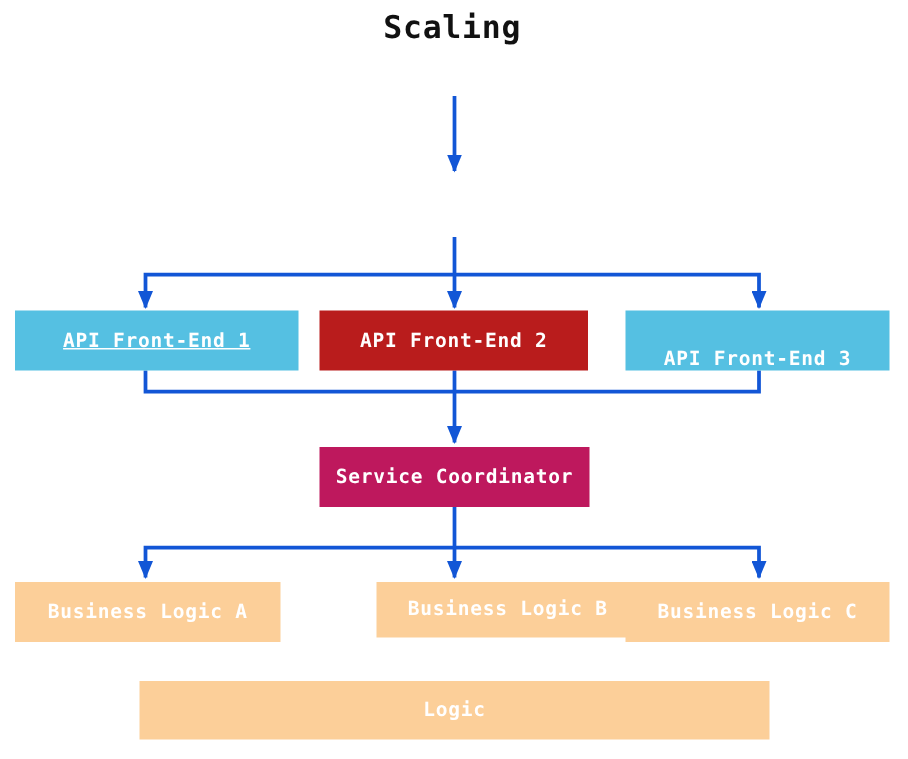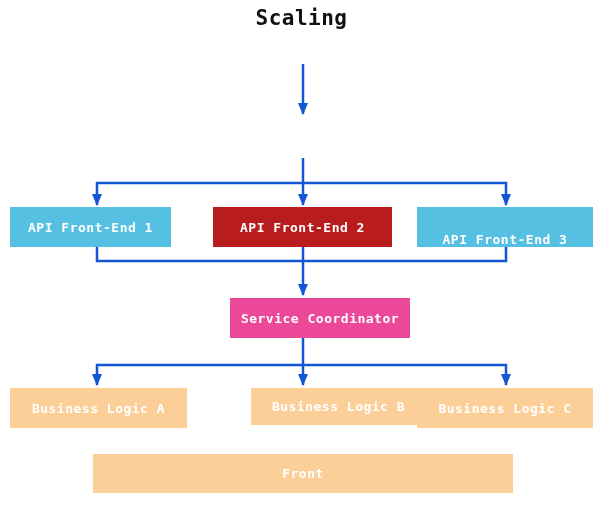--- a/index.html
+++ b/index.html
@@ -42,21 +42,21 @@
     display: flex;
     align-items: center;
     justify-content: center;
     color: #ffffff;
     font-size: 13px;
     font-weight: 700;
     letter-spacing: 0.5px;
     white-space: nowrap;
   }
   .node-flb  { left: 213px; top: 117px; width: 180px; height: 41px; }
-  .node-api1 { left:  10px; top: 207px; width: 161px; height: 40px; }
+  .node-api1 { left:  10px; top: 207px; width: 189px; height: 40px; text-decoration: underline; }
   .node-api2 { left: 213px; top: 207px; width: 179px; height: 40px; }
   .node-api3 { left: 417px; top: 207px; width: 176px; height: 40px; }
   .node-sc   { left: 213px; top: 298px; width: 180px; height: 40px; }
   .node-bla  { left:  10px; top: 388px; width: 177px; height: 40px; }
   .node-blb  { left: 215px; top: 388px; width: 175px; height: 37px; margin-left: 36px; }
   .node-blc  { left: 417px; top: 388px; width: 176px; height: 40px; }
   .node-data { left:  93px; top: 454px; width: 420px; height: 39px; }
 </style>
 </head>
 <body>
@@ -93,33 +93,33 @@
   </div>
 
   <div class="node node-api2" style="background-color: #b91c1c;">
     <span>API Front-End 2</span>
   </div>
 
   <div class="node node-api3" style="background-color: rgb(85, 192, 226); align-items: flex-end;">
     <span>API Front-End 3</span>
   </div>
 
-  <div class="node node-sc" style="background-color: #ec4899; margin-left: 17px;">
+  <div class="node node-sc" style="background-color: #be185d;">
     <span>Service Coordinator</span>
   </div>
 
   <div class="node node-bla" style="background-color: rgb(252, 207, 153);">
     <span>Business Logic A</span>
   </div>
 
   <div class="node node-blb" style="background-color: rgb(252, 207, 153);">
     <span>Business Logic B</span>
   </div>
 
   <div class="node node-blc" style="background-color: rgb(252, 207, 153);">
     <span>Business Logic C</span>
   </div>
 
   <div class="node node-data" style="background-color: rgb(252, 207, 153);">
-    <span>Front</span>
+    <span>Logic</span>
   </div>
 
 </div>
 
 </body></html>

